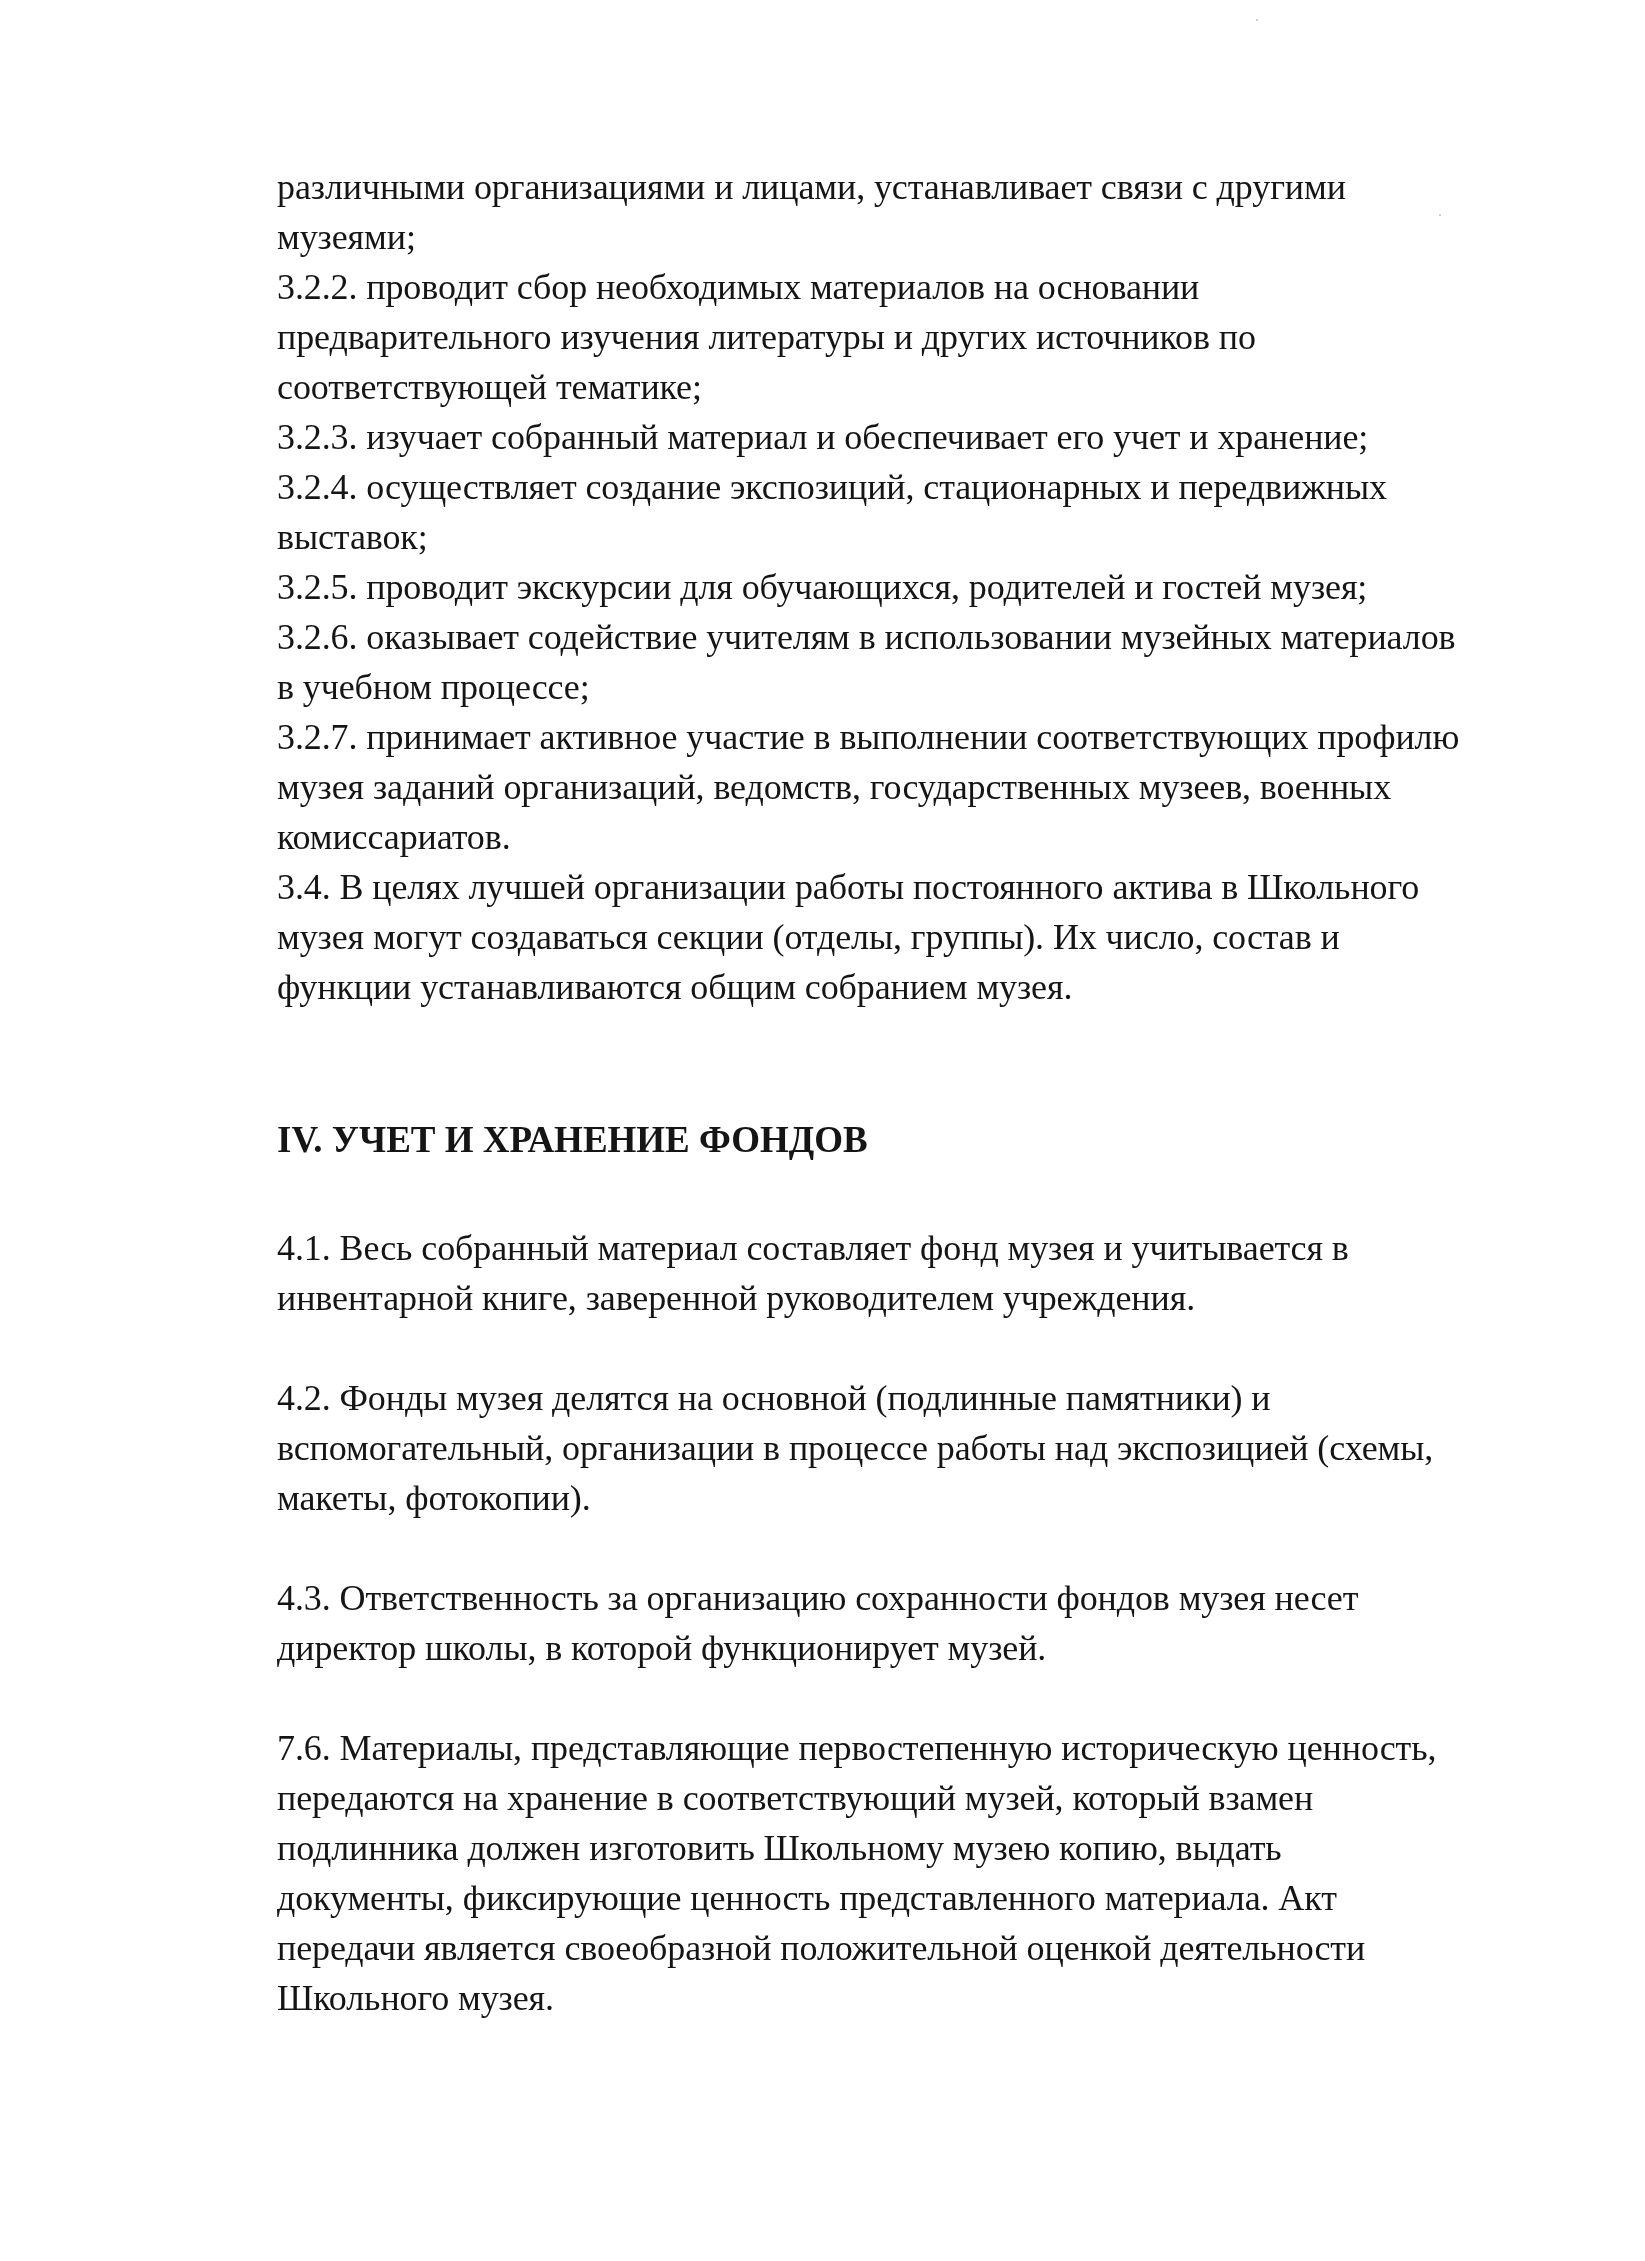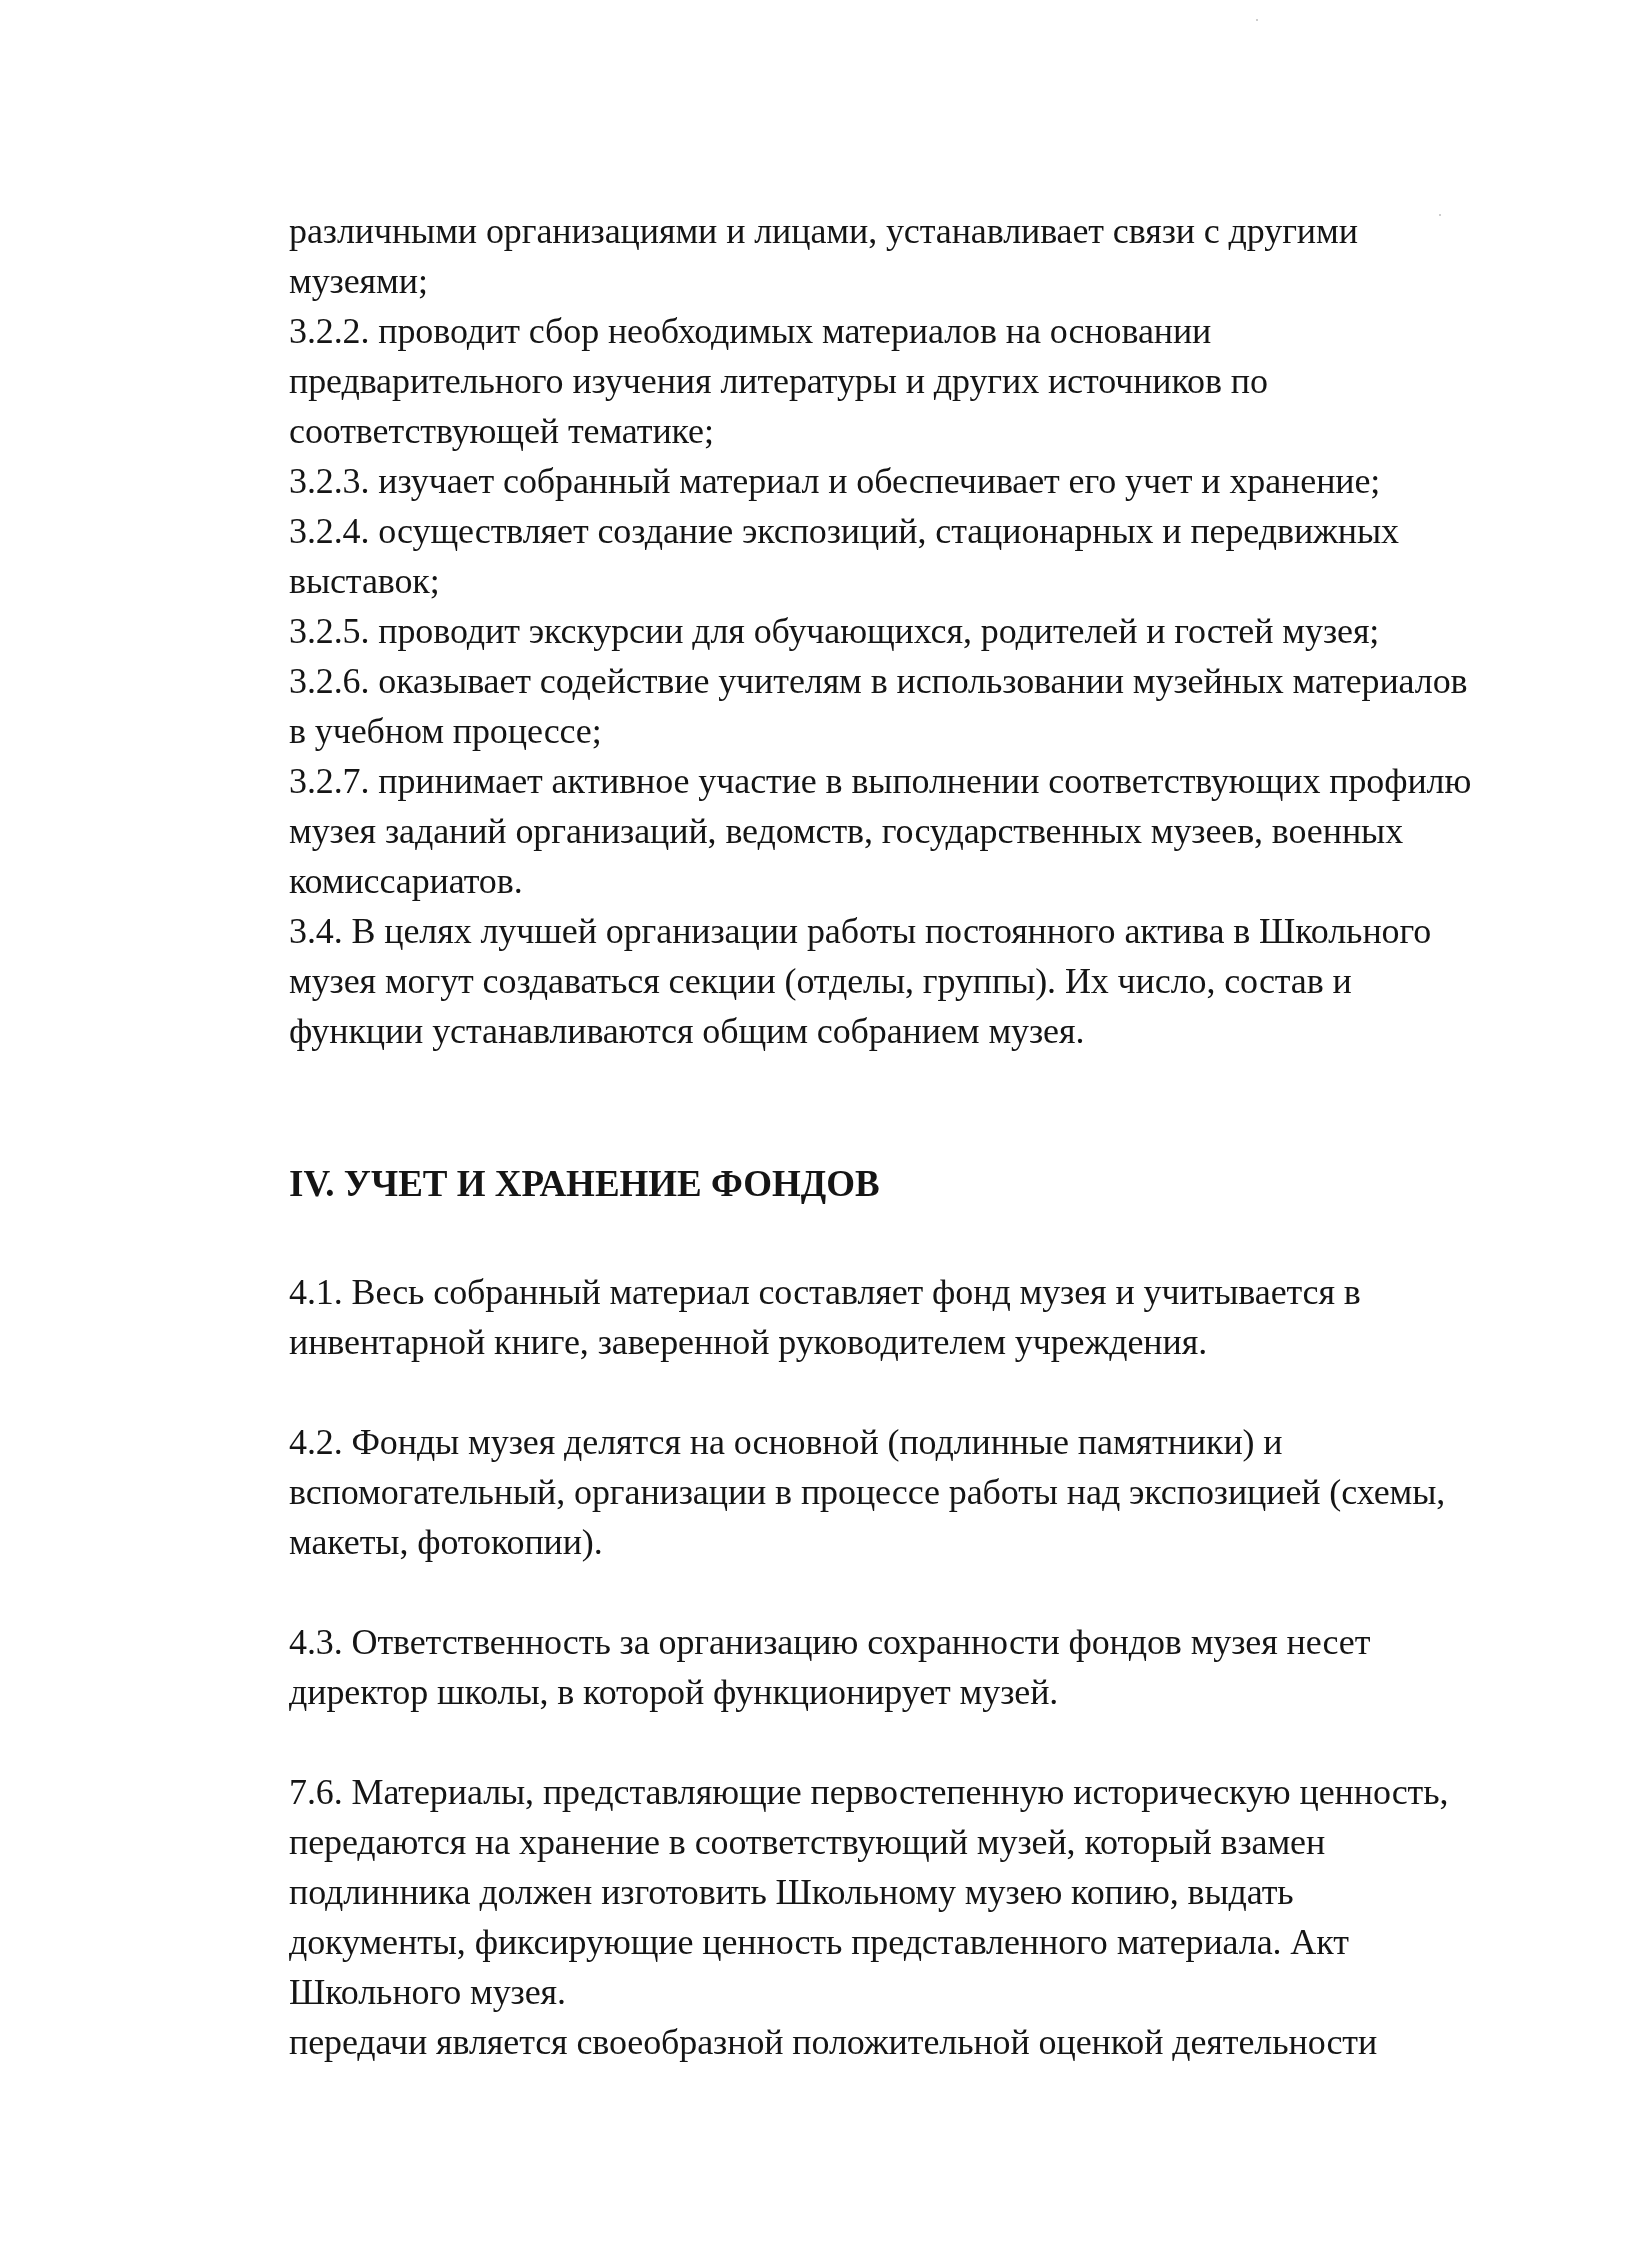--- a/index.html
+++ b/index.html
@@ -10,24 +10,23 @@
     body {
       width: 1645px;
       height: 2261px;
       position: relative;
       overflow: hidden;
       font-family: "Liberation Serif", "DejaVu Serif", serif;
       color: #151515;
     }
     .page {
       position: absolute;
-      left: 289px;
+      left: 277px;
       top: 162px;
       width: 1263px;
-      margin-top: 44px;
     }
     .line {
       font-size: 36px;
       line-height: 50px;
       height: 50px;
       white-space: nowrap;
       letter-spacing: -0.1px;
     }
     .para {
       margin: 0;
@@ -129,18 +128,18 @@
     <div class="line">директор школы, в которой функционирует музей.</div>
   </div>
 
   <div class="gap-para"></div>
 
   <div class="para">
     <div class="line">7.6. Материалы, представляющие первостепенную историческую ценность,</div>
     <div class="line">передаются на хранение в соответствующий музей, который взамен</div>
     <div class="line">подлинника должен изготовить Школьному музею копию, выдать</div>
     <div class="line">документы, фиксирующие ценность представленного материала. Акт</div>
+    <div class="line">передачи является своеобразной положительной оценкой деятельности</div>
     <div class="line">Школьного музея.</div>
-    <div class="line">передачи является своеобразной положительной оценкой деятельности</div>
   </div>
 
 </div>
 
 
 </body></html>

